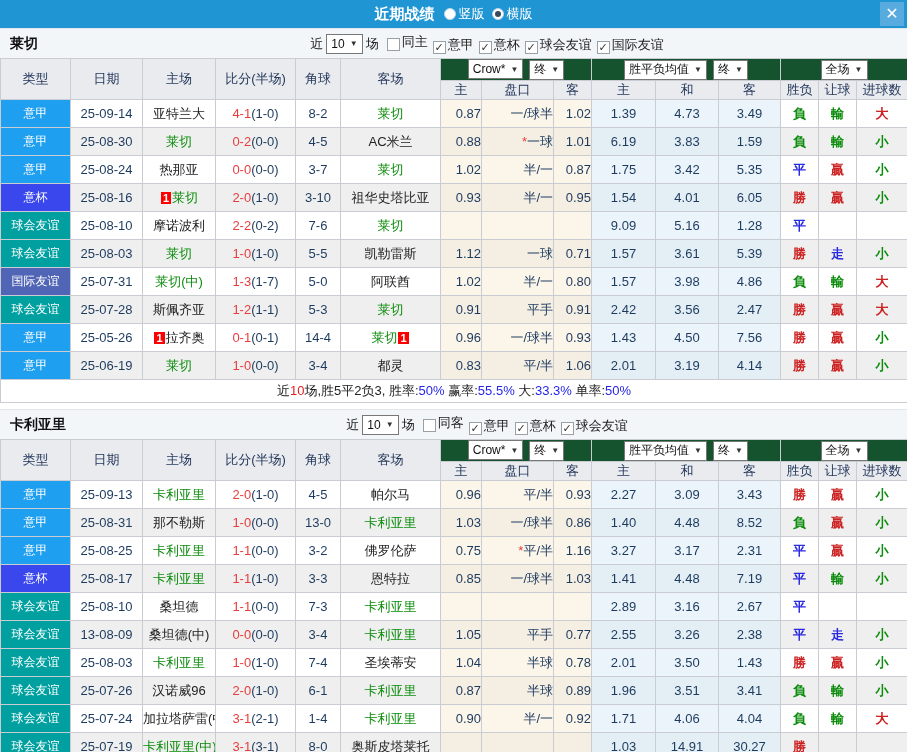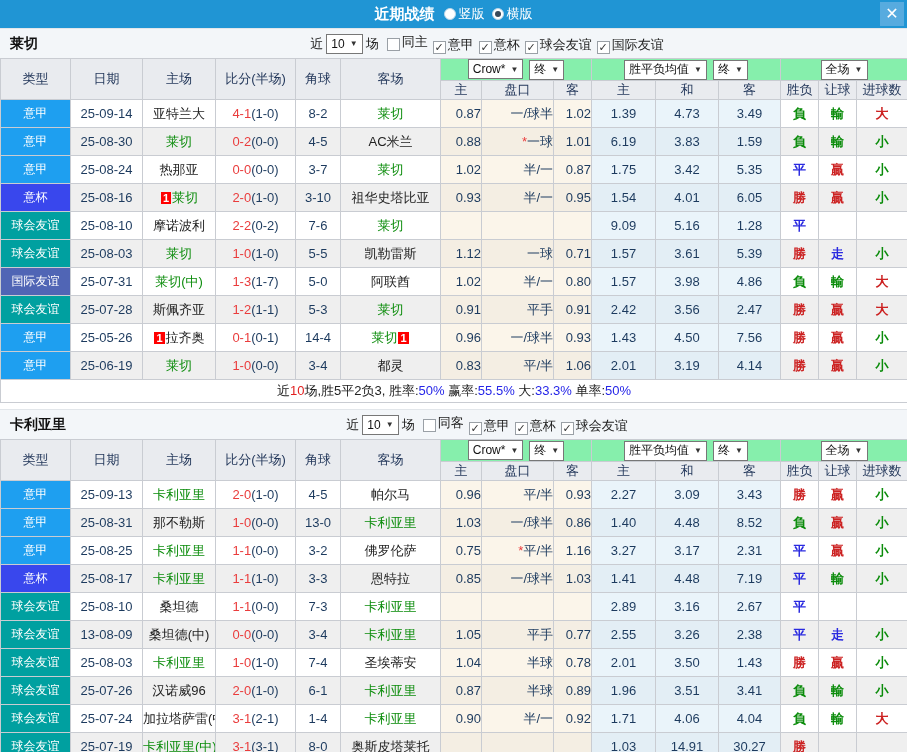--- a/index.html
+++ b/index.html
@@ -20,21 +20,21 @@
   .dd{display:inline-flex;align-items:center;border:1px solid #777;background:#fff;height:18px;padding:0 4px;font-size:12px;color:#111;cursor:pointer;white-space:nowrap;}
   .dd .arr{font-size:8px;color:#333;margin-left:5px;}
   .chk{display:inline-flex;align-items:flex-end;margin-left:5px;cursor:pointer;}
   .chk .box{width:13px;height:13px;box-sizing:border-box;border:1px solid #9aa0a6;background:#fff;margin-right:2px;font-size:11px;line-height:11px;text-align:center;color:#333;font-weight:bold;}
   
   table{border-collapse:collapse;table-layout:fixed;width:907px;font-size:13px;padding-left:44px;}
   th,td{border:1px solid #c9ccd2;text-align:center;padding:0;white-space:nowrap;overflow:hidden;}
   thead th{background:#e9ebef;color:#25395c;font-weight:normal;font-size:13px;}
   thead tr.hrow1 th{height:21px;}
   thead tr.hrow2 th{height:17px;}
-  thead th.ddc{background:#86efac;}
+  thead th.ddc{background:#14532d;}
   thead th.ddc .dd{margin:0 3px;}
   tbody td{height:27px;color:#1c3a5e;background:#fff;}
   tbody tr.alt td{background:#efefef;}
   td.type{color:#fff;font-size:12px;}
   td.c-crow{background:#fbf5ea;text-align:right;}
   tbody tr.alt td.c-crow{background:#f4eee3;}
   td.c-avg{background:#eaf4fa;}
   tbody tr.alt td.c-avg{background:#e3eef5;}
   td.res{font-weight:bold;font-size:13px;}
   .tname{color:#222;}

